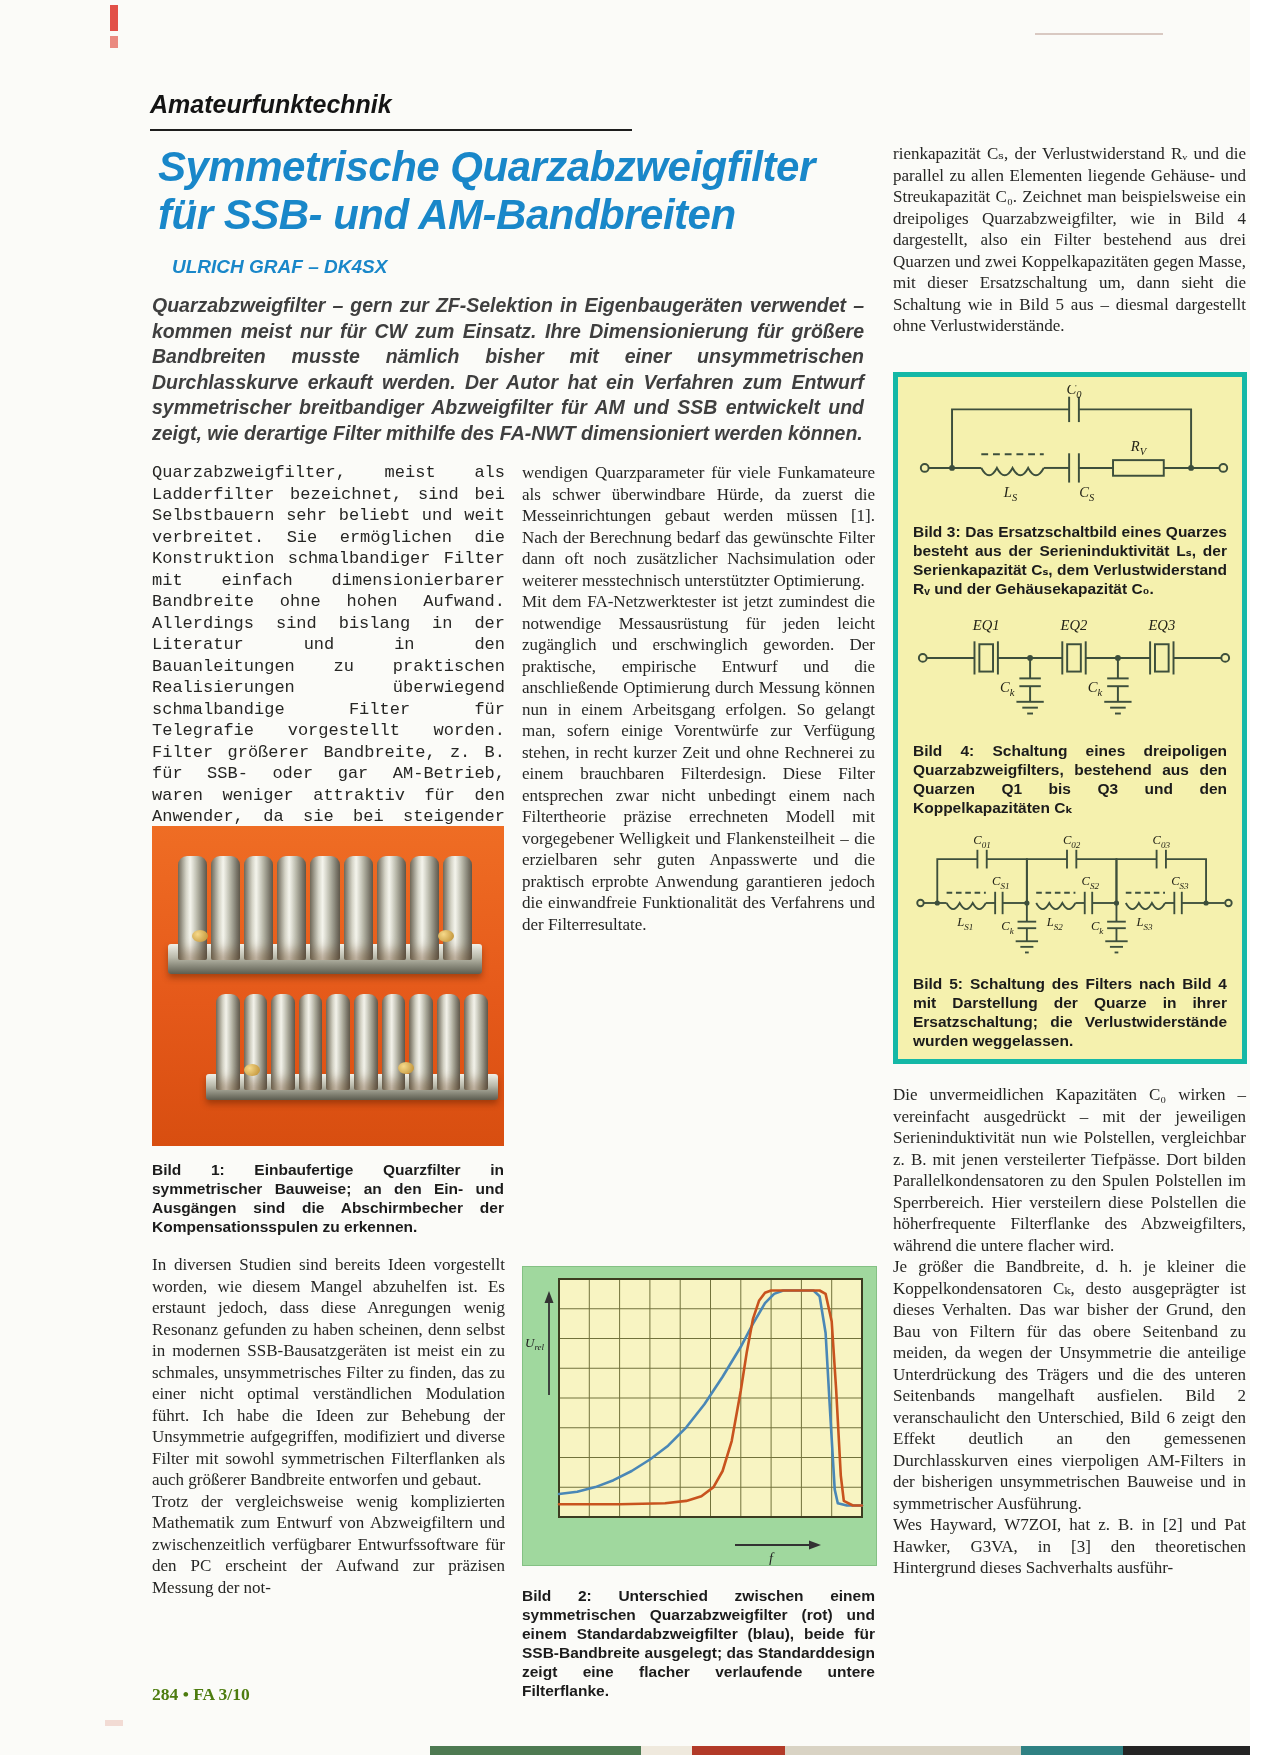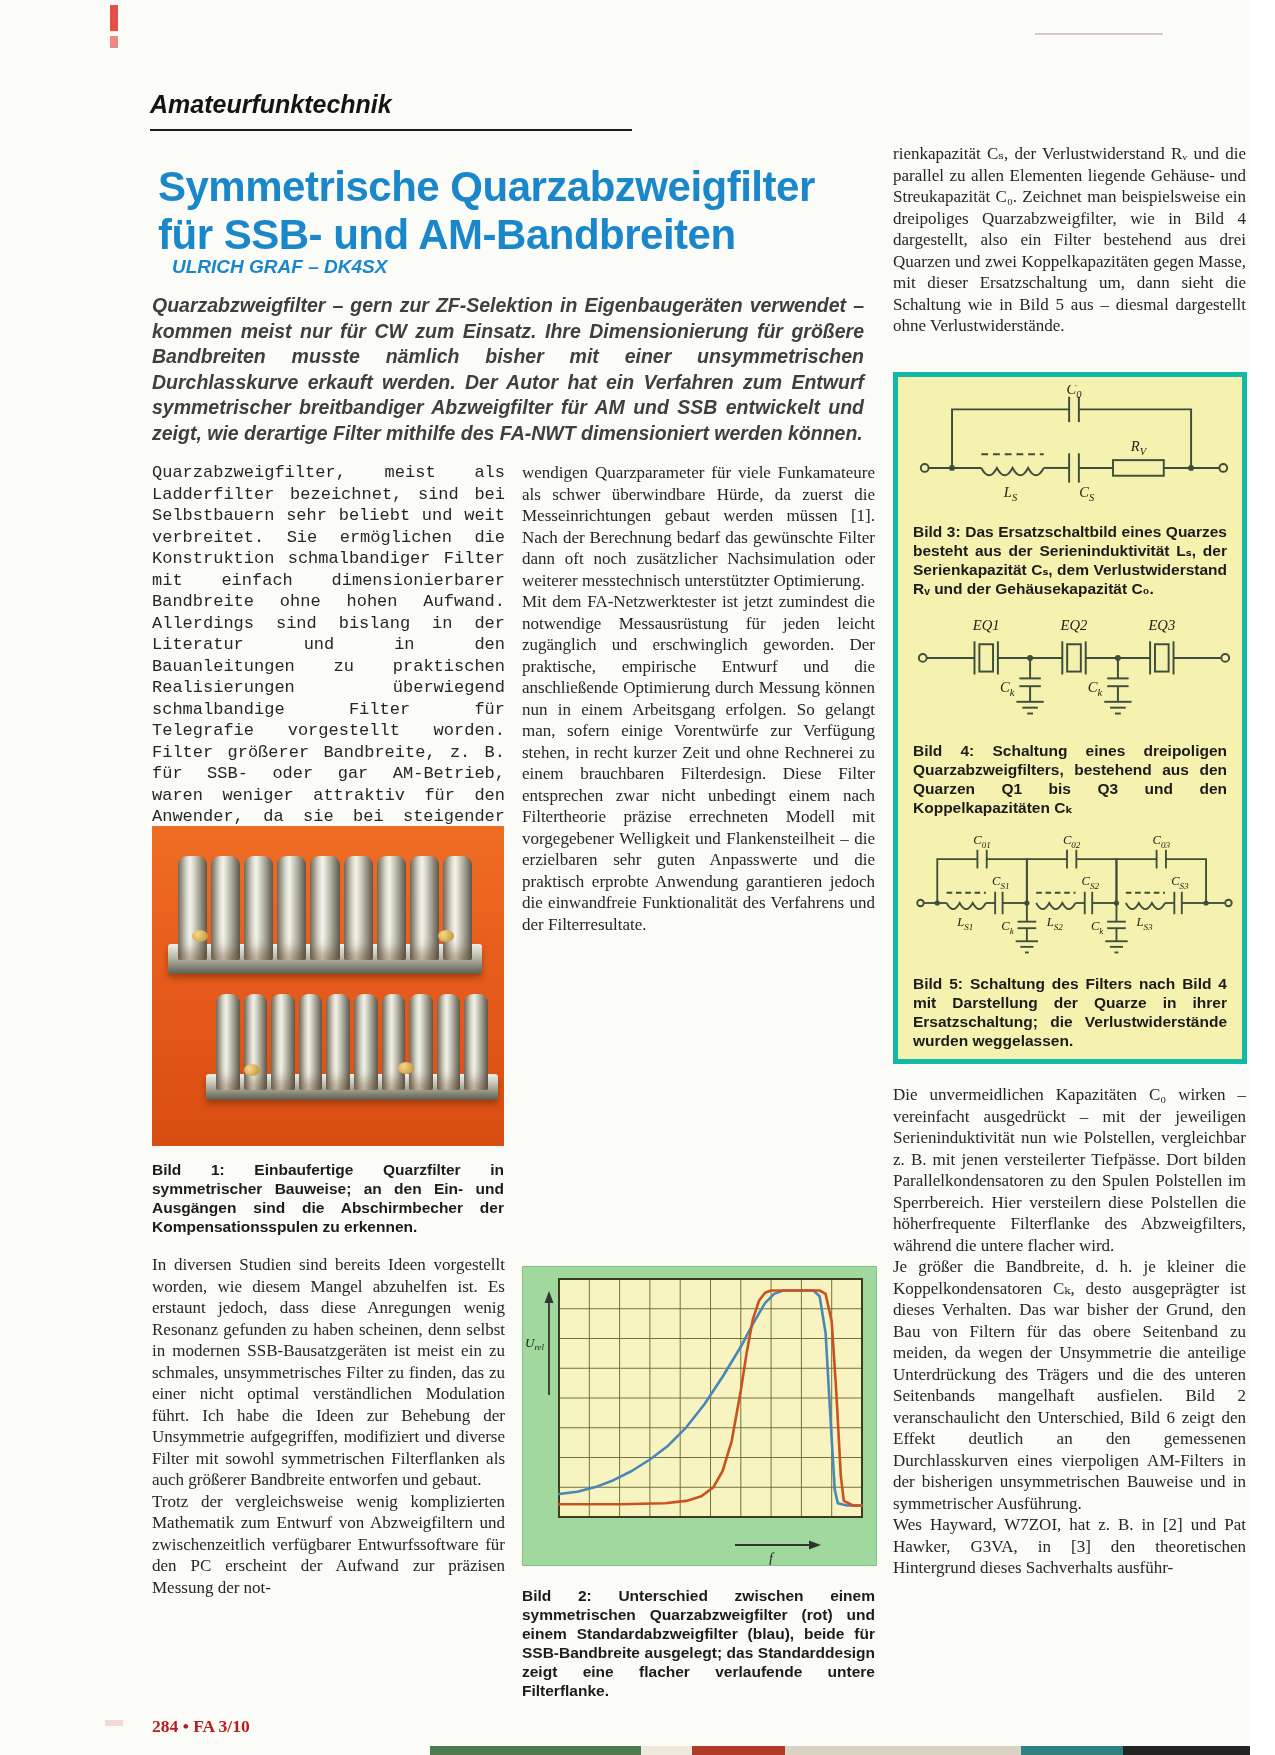--- a/index.html
+++ b/index.html
@@ -4,22 +4,22 @@
 <style>
   html,body{margin:0;padding:0;}
   .page{position:relative;width:1250px;height:1755px;background:#fbfbf8;overflow:hidden;
         font-family:"Liberation Serif","DejaVu Serif","DejaVu Sans",serif;color:#262624;}
   .sans{font-family:"Liberation Sans","DejaVu Sans",sans-serif;}
   .abs{position:absolute;}
   
   .rubric{left:150px;top:90px;font-size:25px;font-weight:bold;font-style:italic;color:#141414;}
   .rubric-rule{left:150px;top:129px;width:482px;height:2px;background:#1d1d1d;}
   .tr-line{left:1035px;top:33px;width:128px;height:2px;background:#d9c9c2;}
-  .title{left:158px;top:143px;color:#1987c9;font-weight:bold;
-         font-size:42px;line-height:48px;letter-spacing:-0.5px;margin-top:20px;}
+  .title{left:158px;top:143px;color:#1987c9;font-weight:bold;font-style:italic;
+         font-size:42px;line-height:48px;letter-spacing:-0.5px;}
   .author{left:172px;top:256px;color:#1987c9;font-weight:bold;font-style:italic;font-size:19px;}
   .intro{left:152px;top:293px;width:712px;font-size:19.5px;line-height:25.5px;
          font-weight:bold;font-style:italic;color:#3f3f3f;text-align:justify;}
   
   .col{width:353px;font-size:17px;line-height:21.5px;text-align:justify;}
   .col p{margin:0;}
   .c1a{left:152px;top:462px;font-family:Liberation Mono, monospace;}
   .c1b{left:152px;top:1254px;}
   .c2{left:522px;top:462px;}
   .c3a{left:893px;top:143px;}
@@ -53,21 +53,21 @@
   .panel{left:893px;top:372px;width:354px;height:692px;background:#f5f1ae;
          border:5px solid #14b8a6;box-sizing:border-box;padding:8px 15px;}
   .cir line,.cir path,.cir rect,.cir circle{stroke:#3d4f3c;stroke-width:2;fill:none;}
   .cir .dot{fill:#3d4f3c;stroke:none;}
   .cir text{stroke:none;fill:#232318;font-family:"Liberation Serif","DejaVu Serif",serif;
             font-style:italic;font-size:15px;}
   .cir.small text{font-size:13.5px;}
   .panel .fig-cap{margin:6px 0 0 0;}
   .m-top{margin-top:16px;}
   
-  .footer{left:152px;top:1684px;font-size:17.5px;font-weight:bold;color:#b91c1c;margin-top:32px;}
+  .footer{left:152px;top:1684px;font-size:17.5px;font-weight:bold;color:#4d7c0f;}
   
   .mk1{left:110px;top:5px;width:8px;height:26px;background:#e25048;}
   .mk2{left:110px;top:36px;width:8px;height:12px;background:#ea8a80;}
   .mk3{left:105px;top:1720px;width:18px;height:6px;background:#f2dbd4;}
   .strip{left:430px;top:1746px;width:845px;height:9px;display:flex;}
   .strip div{height:100%;}
   .s1{width:25%;background:#4e7a52;} .s2{width:6%;background:#efe9dd;}
   .s3{width:11%;background:#b23a28;} .s4{width:28%;background:#d9d3c4;}
   .s5{width:12%;background:#2f8183;} .s6{width:18%;background:#242424;}
 </style>

